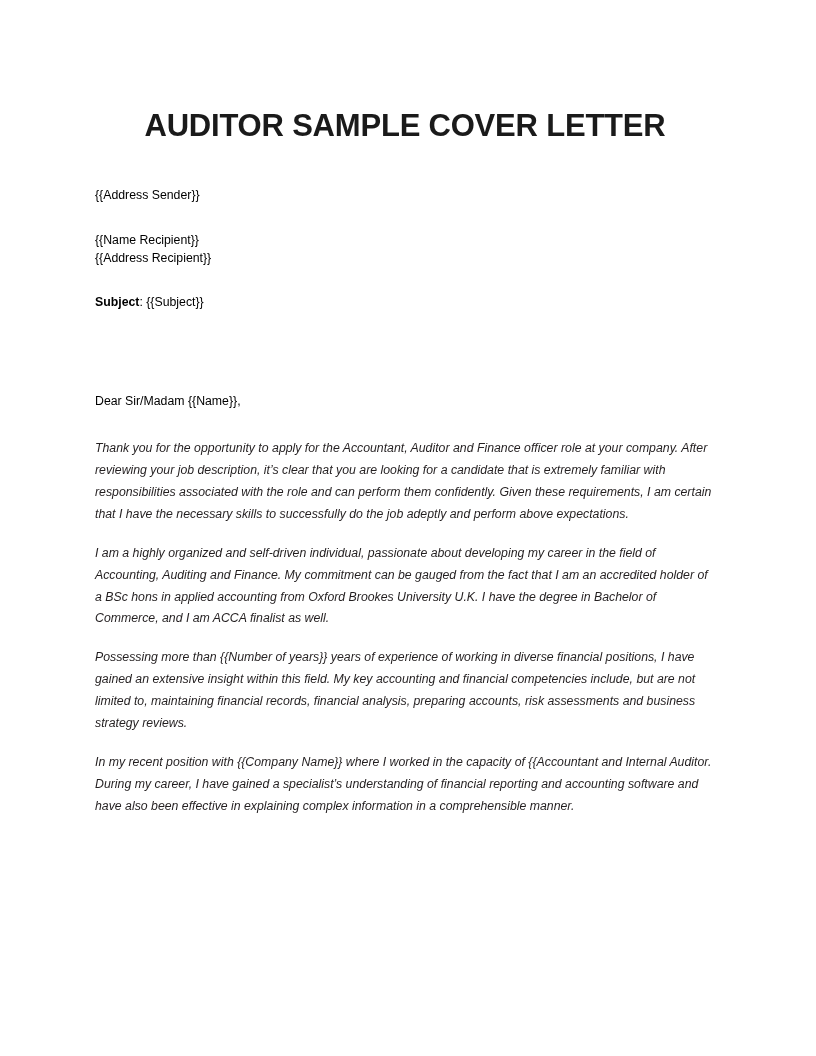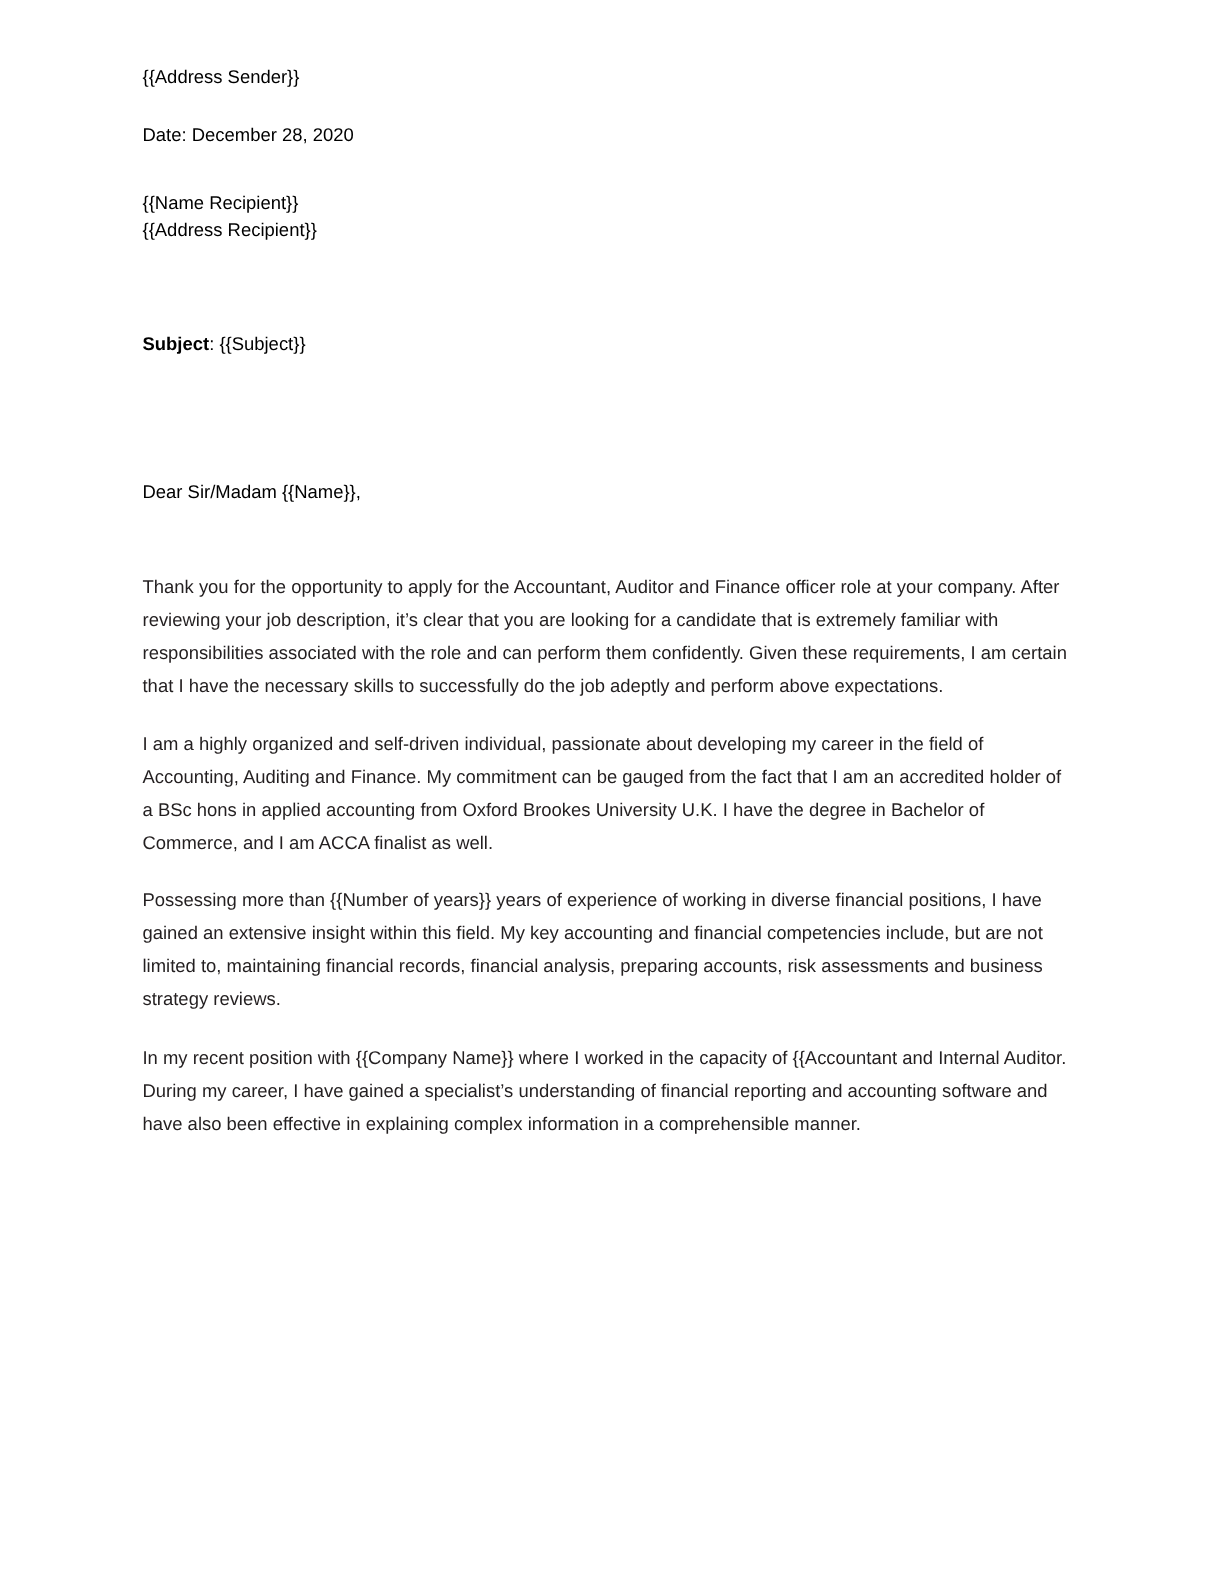--- a/index.html
+++ b/index.html
@@ -37,46 +37,47 @@
   }
   .block {
     font-size: 12.3px;
     line-height: 1.52;
     color: #000000;
   }
   .addr-sender { margin-top: 42px; }
   .date-line   { margin-top: 20px; }
   .recipient   { margin-top: 28px; }
   .recipient div { line-height: 1.45; }
-  .subject-line { margin-top: 57px; }
+  .subject-line { margin-top: 25px; }
   .subject-label { font-weight: bold; }
   .salutation  { margin-top: 80px; }
 
   .body-copy {
-    margin-top: 44px;
+    margin-top: 28px;
+    font-style: italic;
   }
   .para {
     font-size: 12.3px;
     line-height: 1.78;
     color: #231f20;
     margin: 0 0 17px 0;
     text-align: left;
   }
   .para:last-child { margin-bottom: 0; }
 </style>
 </head>
 <body>
 
 <div class="page">
   <div class="content">
 
+    <h1 class="doc-title">AUDITOR SAMPLE COVER LETTER</h1>
 
     <div class="block addr-sender">{{Address Sender}}</div>
 
-    <div class="block date-line">Date: December 28, 2020</div>
 
     <div class="block recipient">
       <div>{{Name Recipient}}</div>
       <div>{{Address Recipient}}</div>
     </div>
 
     <div class="block subject-line">
       <span class="subject-label">Subject</span><span>: {{Subject}}</span>
     </div>
 

